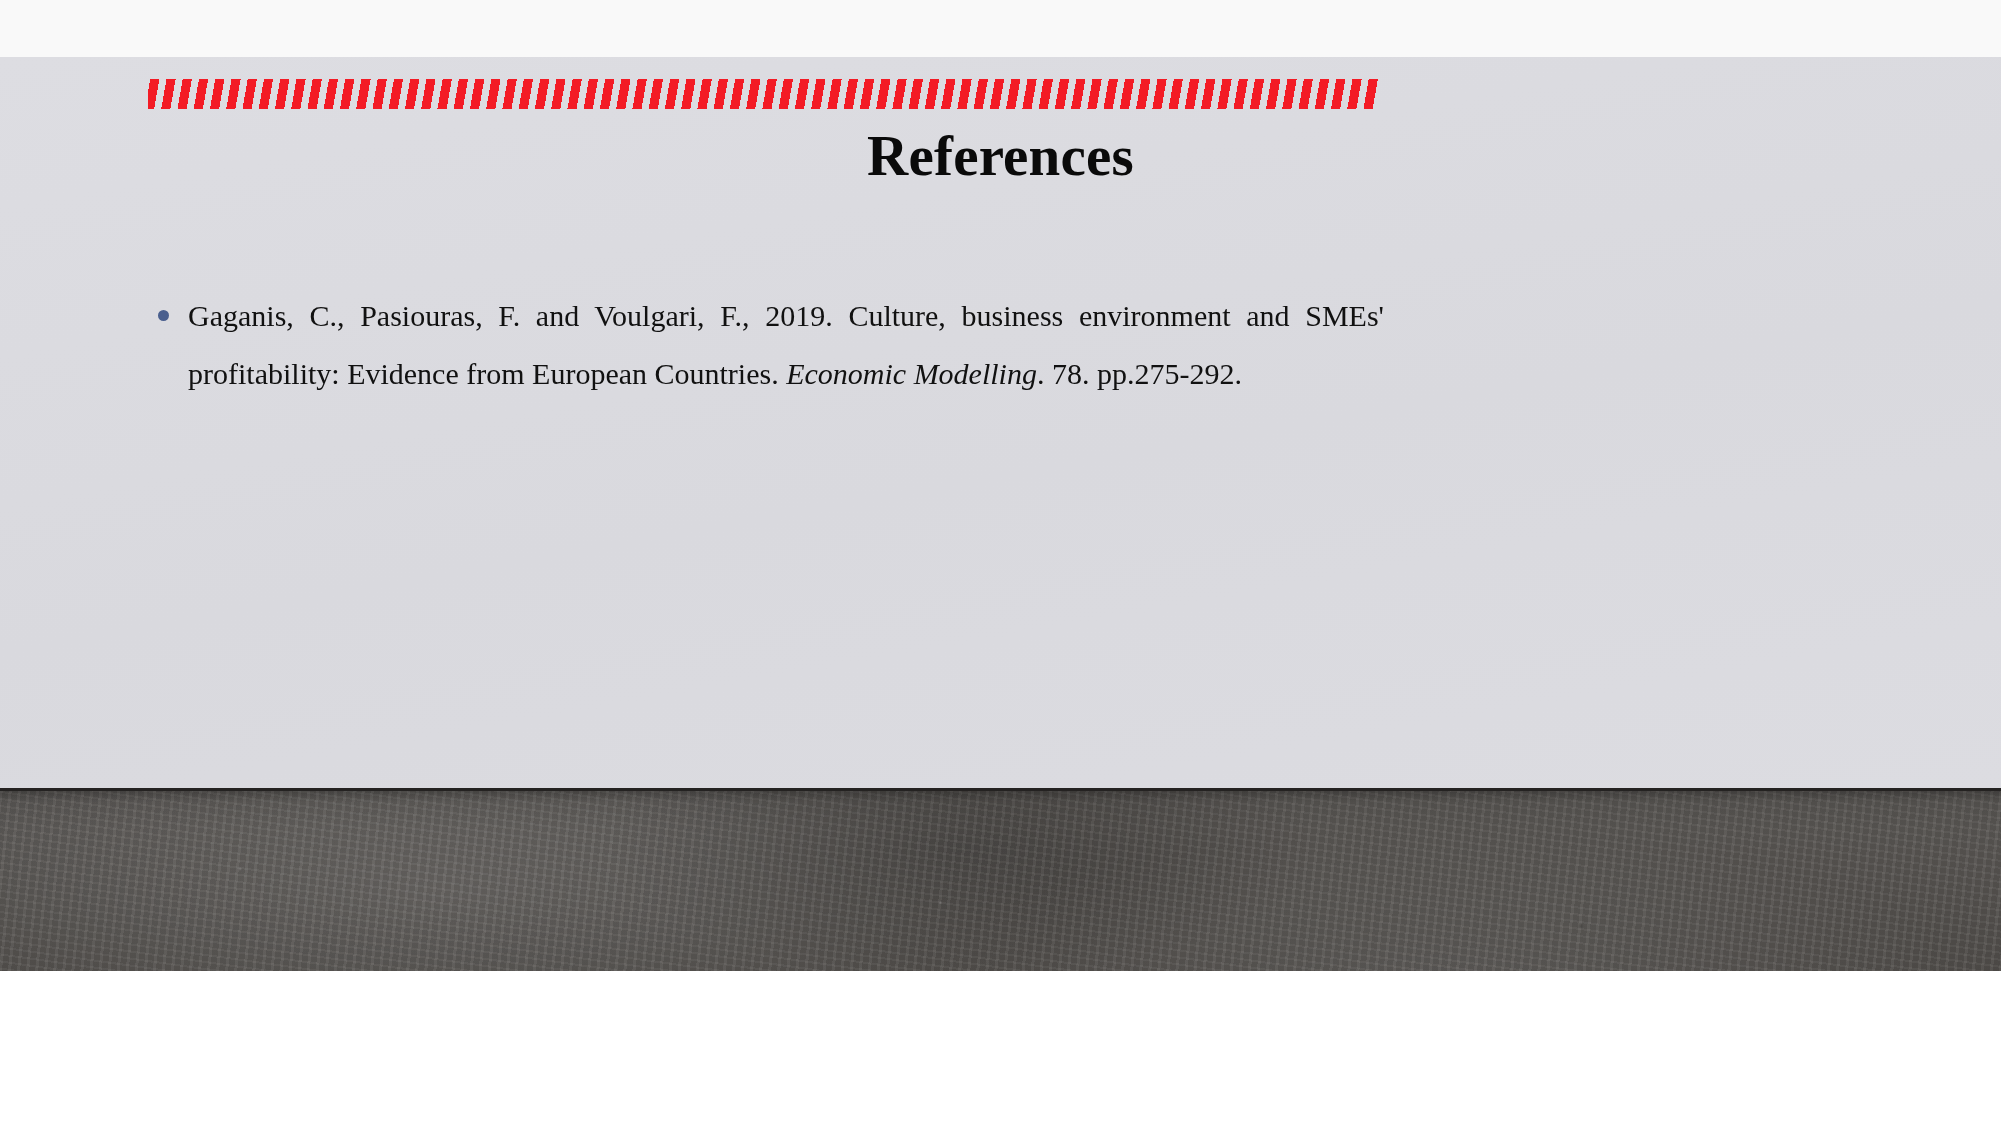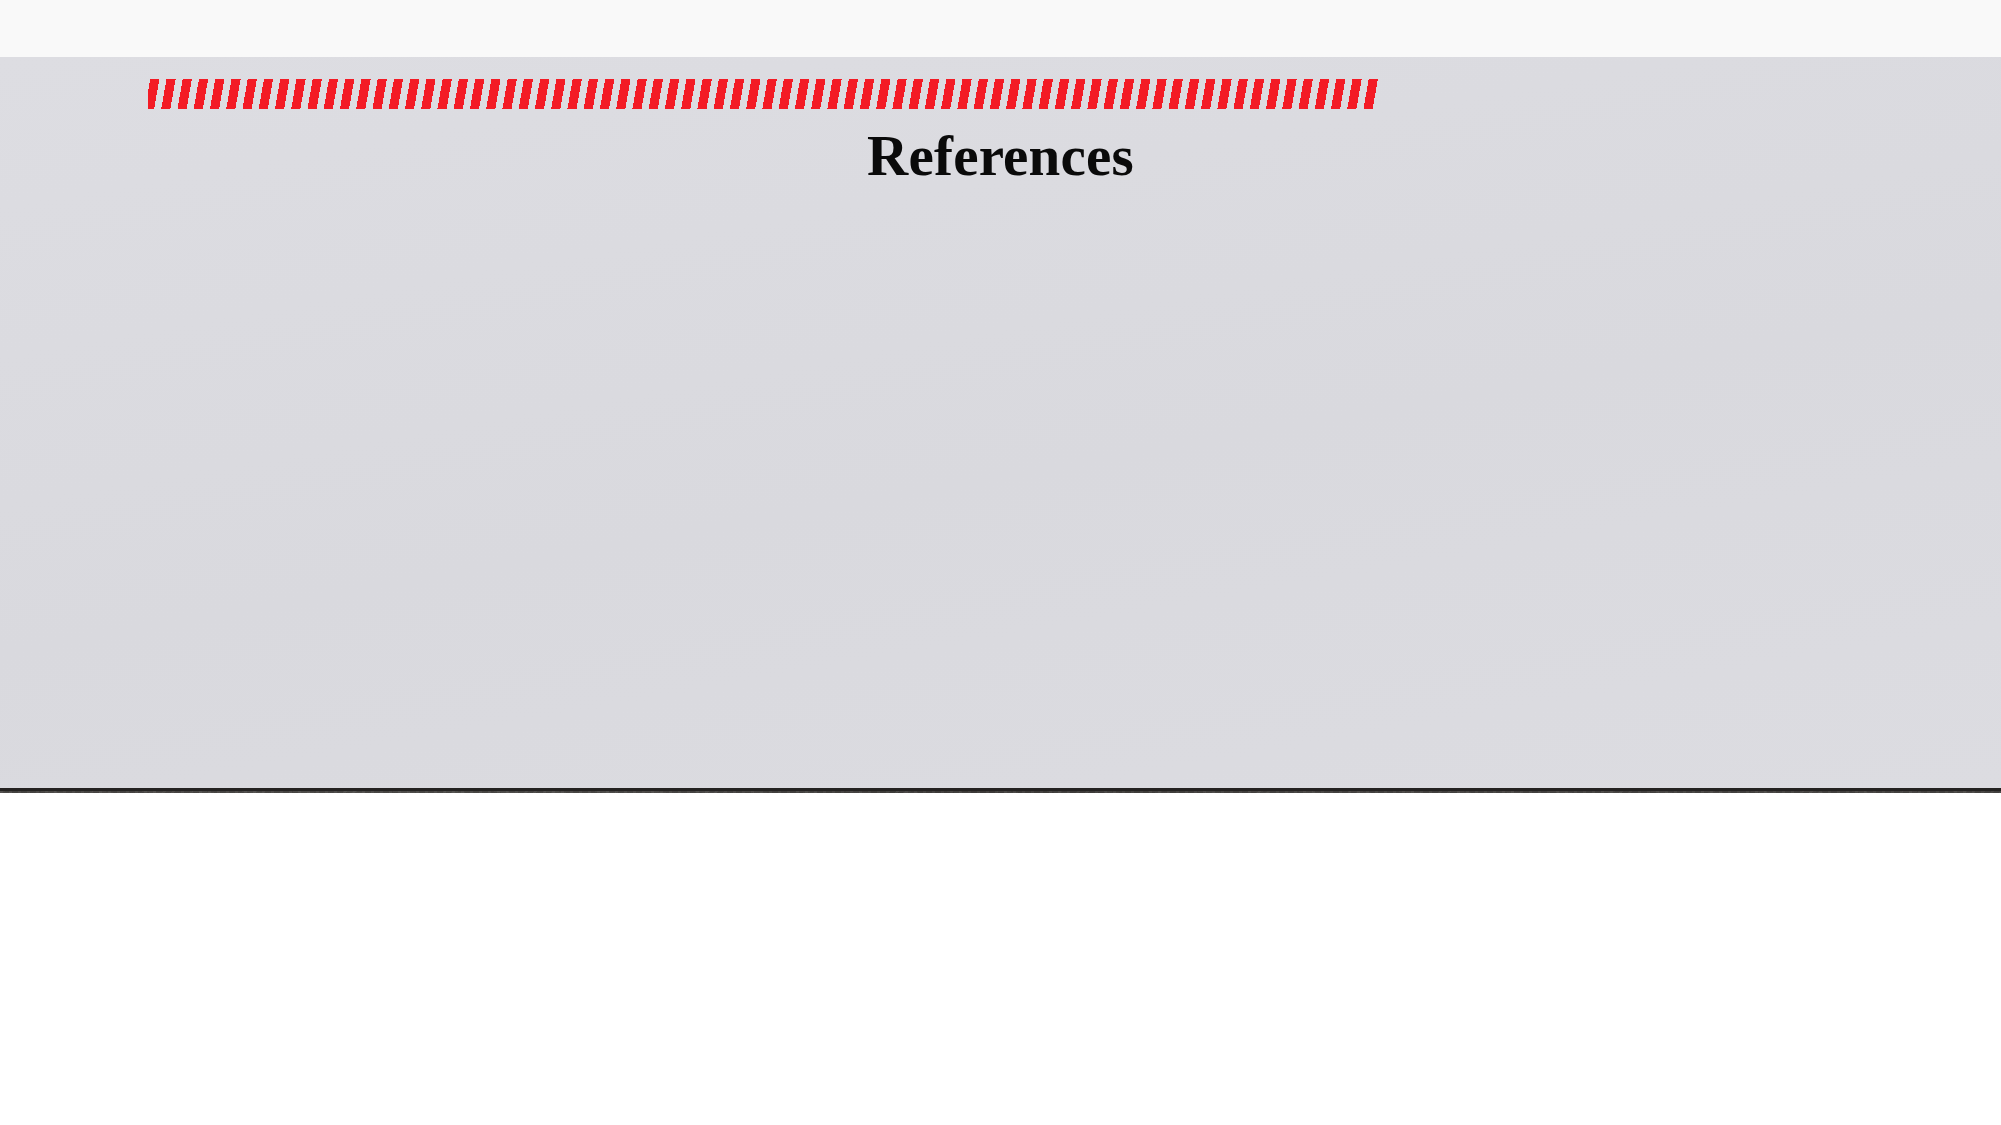--- a/index.html
+++ b/index.html
@@ -10,21 +10,21 @@
   body {
     width: 2001px;
     height: 1125px;
     overflow: hidden;
     font-family: "Liberation Serif", "DejaVu Serif", serif;
   }
 
   .screen {
     position: relative;
     width: 2001px;
-    height: 793px;
+    height: 971px;
     background: #8b5cf6;
     overflow: hidden;
     text-decoration: underline;
   }
 
   
   .top-band {
     position: absolute;
     left: 0; top: 0;
     width: 2001px;
@@ -169,20 +169,24 @@
     <div class="stripe-rule">
       <div class="stripes"></div>
     </div>
 
     <div class="slide-title">References</div>
 
     <div class="ref-list">
 
 
 
+      <div class="ref-item">
+        <span class="ref-bullet" style="background: rgb(74, 95, 142);"></span>
+        <span class="ref-text"><span>Gaganis, C., Pasiouras, F. and Voulgari, F., 2019. Culture, business environment and SMEs' profitability: Evidence from European Countries. </span><i>Economic Modelling</i><span>. 78. pp.275-292.</span></span>
+      </div>
 
     </div>
 
   </div>
 
   <div class="bottom-band">
     <div class="topline"></div>
     <div class="speckle"></div>
   </div>
 

